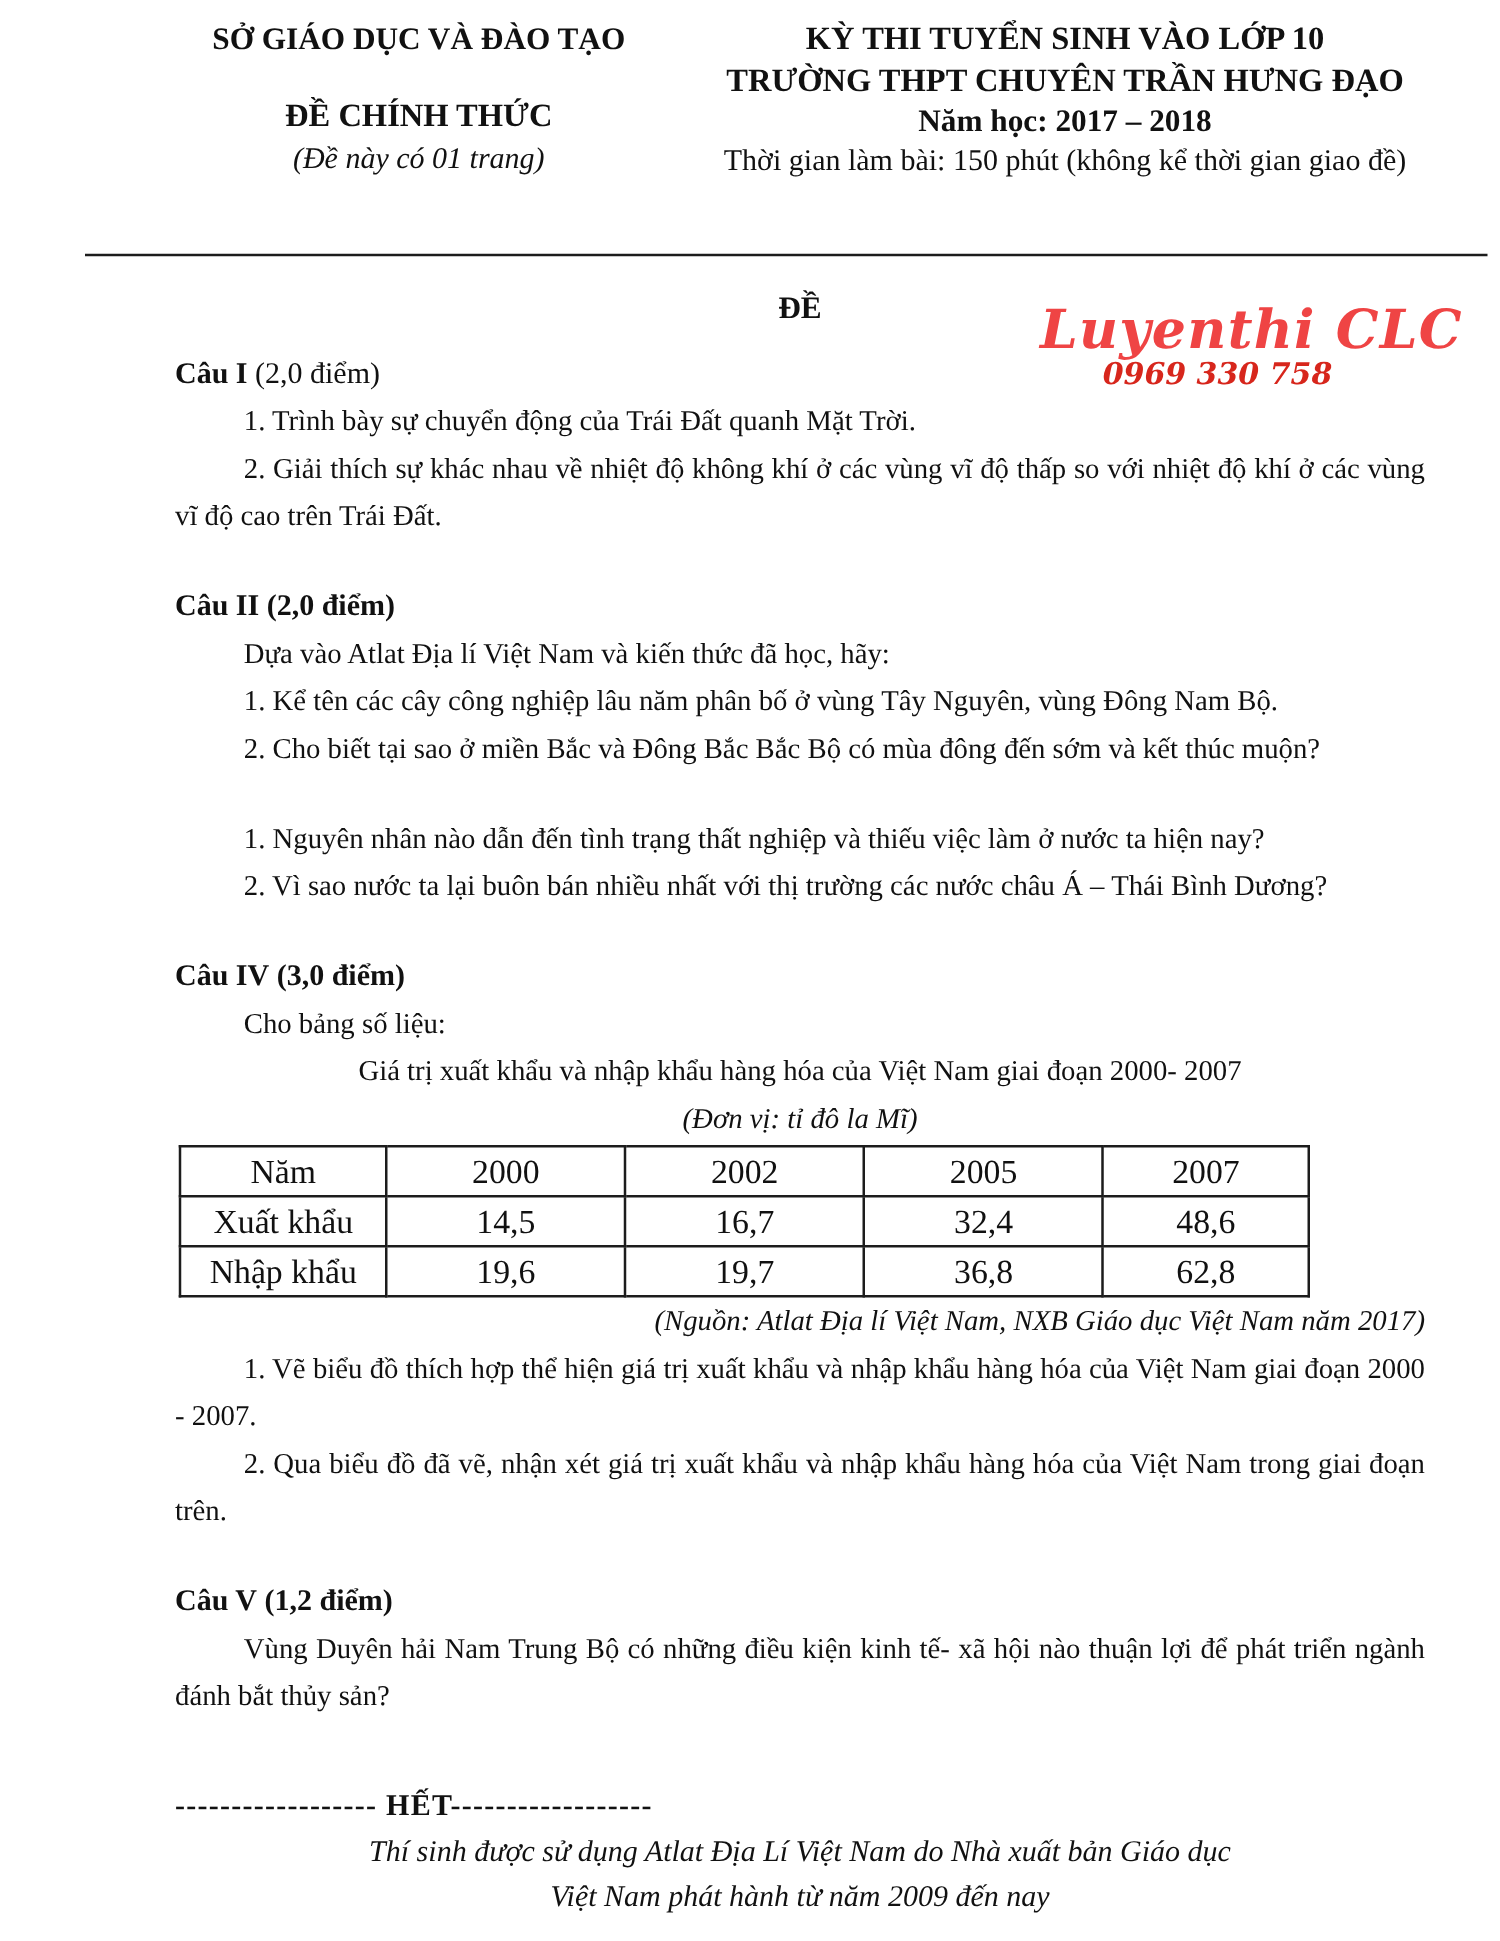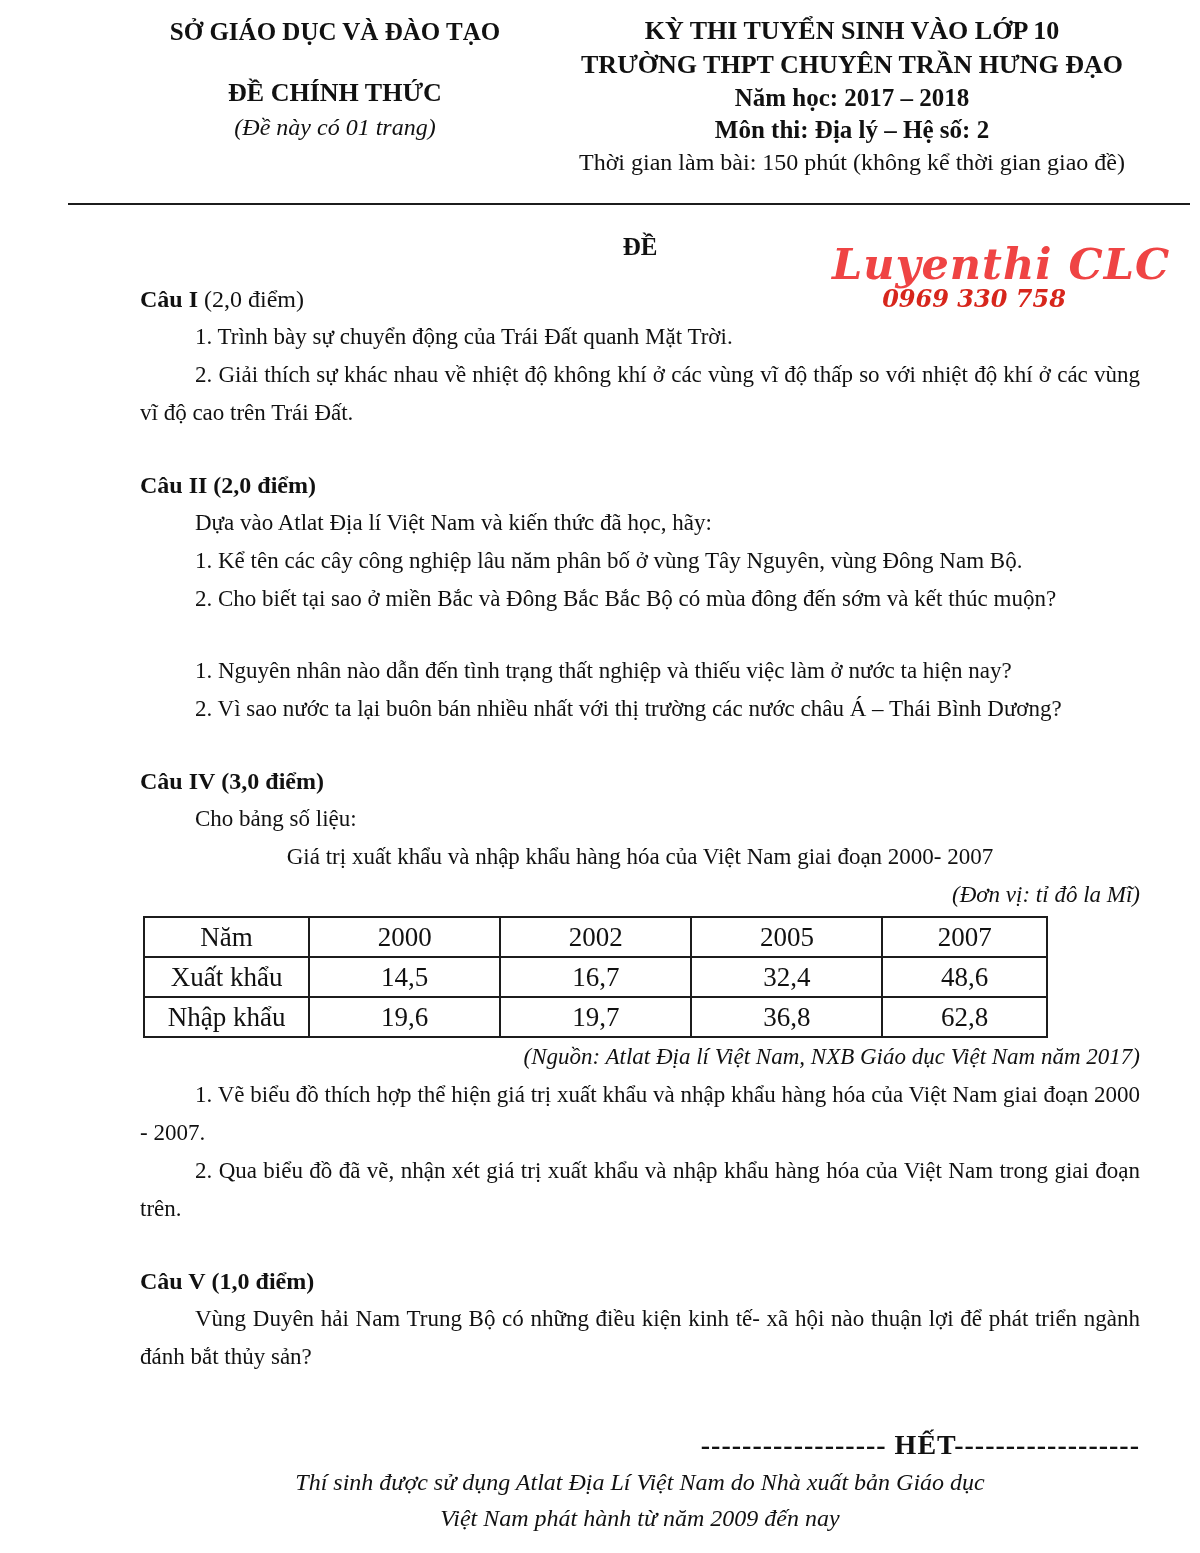--- a/index.html
+++ b/index.html
@@ -56,53 +56,52 @@
   .content { margin:0 60px 0 140px; width:1000px; font-size:23px; line-height:38px; }
   .de-title { text-align:center; font-weight:bold; font-size:25px; margin-top:22px; }
   .section { margin-top:14px; }
   .section.gap { margin-top:34px; }
   .sec-head { font-size:24px; }
   .sec-head .h { font-weight:bold; }
   .sec-head .p { font-weight:bold; }
   .sec-head .p.regular { font-weight:normal; }
   .para { text-indent:55px; text-align:justify; }
   .table-title { text-align:center; }
-  .unit-note { text-align:right; font-style:italic; }
+  .unit-note { text-align:center; font-style:italic; }
   .source-note { text-align:right; font-style:italic; }
   table.data {
     border-collapse:collapse; width:905px; margin:2px 0 0 3px;
     font-size:27px;
   }
   table.data td {
     border:2px solid #1c1c1c; text-align:center;
     height:35px; padding:0 4px;
   }
   table.data td.c0 { width:181px; }
   table.data td.c1, table.data td.c2, table.data td.c3 { width:212px; }
   table.data td.c4 { width:181px; }
   
-  .het { text-align:right; font-weight:bold; font-size:28px; margin-top:50px; letter-spacing:1px; }
+  .het { text-align:left; font-weight:bold; font-size:24px; margin-top:50px; letter-spacing:1px; }
   .fnote { text-align:center; font-style:italic; font-size:24px; line-height:36px; }
 </style>
 </head>
 <body>
 
 <div class="page">
 
   <div class="header">
     <div class="hdr-left">
       <div class="l1">SỞ GIÁO DỤC VÀ ĐÀO TẠO</div>
       <div class="l3">ĐỀ CHÍNH THỨC</div>
       <div class="l4">(Đề này có 01 trang)</div>
     </div>
     <div class="hdr-right">
       <div class="r1">KỲ THI TUYỂN SINH VÀO LỚP 10</div>
       <div class="r2">TRƯỜNG THPT CHUYÊN TRẦN HƯNG ĐẠO</div>
       <div class="r3">Năm học: 2017 – 2018</div>
-      <div class="r4">Môn thi: Địa lý – Hệ số: 2</div>
       <div class="r5">Thời gian làm bài: 150 phút (không kể thời gian giao đề)</div>
     </div>
     <div class="divider"></div>
   </div>
 
   <div class="logo">
     <div class="brand">Luyenthi CLC</div>
     <div class="phone">0969 330 758</div>
   </div>
 
@@ -168,21 +167,21 @@
         </tbody>
       </table>
       <div class="source-note">(Nguồn: Atlat Địa lí Việt Nam, NXB Giáo dục Việt Nam năm 2017)</div>
       <div class="para">1. Vẽ biểu đồ thích hợp thể hiện giá trị xuất khẩu và nhập khẩu hàng hóa của Việt Nam giai đoạn 2000 - 2007.</div>
       <div class="para">2. Qua biểu đồ đã vẽ, nhận xét giá trị xuất khẩu và nhập khẩu hàng hóa của Việt Nam trong giai đoạn trên.</div>
     </div>
 
     <div class="section gap">
       <div class="sec-head">
         <span class="h">Câu V</span>
-        <span class="p">(1,0 điểm)</span>
+        <span class="p">(1,2 điểm)</span>
       </div>
       <div class="para">Vùng Duyên hải Nam Trung Bộ có những điều kiện kinh tế- xã hội nào thuận lợi để phát triển ngành đánh bắt thủy sản?</div>
     </div>
 
     <div class="het">------------------ HẾT------------------</div>
     <div class="fnote">Thí sinh được sử dụng Atlat Địa Lí Việt Nam do Nhà xuất bản Giáo dục</div>
     <div class="fnote">Việt Nam phát hành từ năm 2009 đến nay</div>
 
   </div>
 </div>

